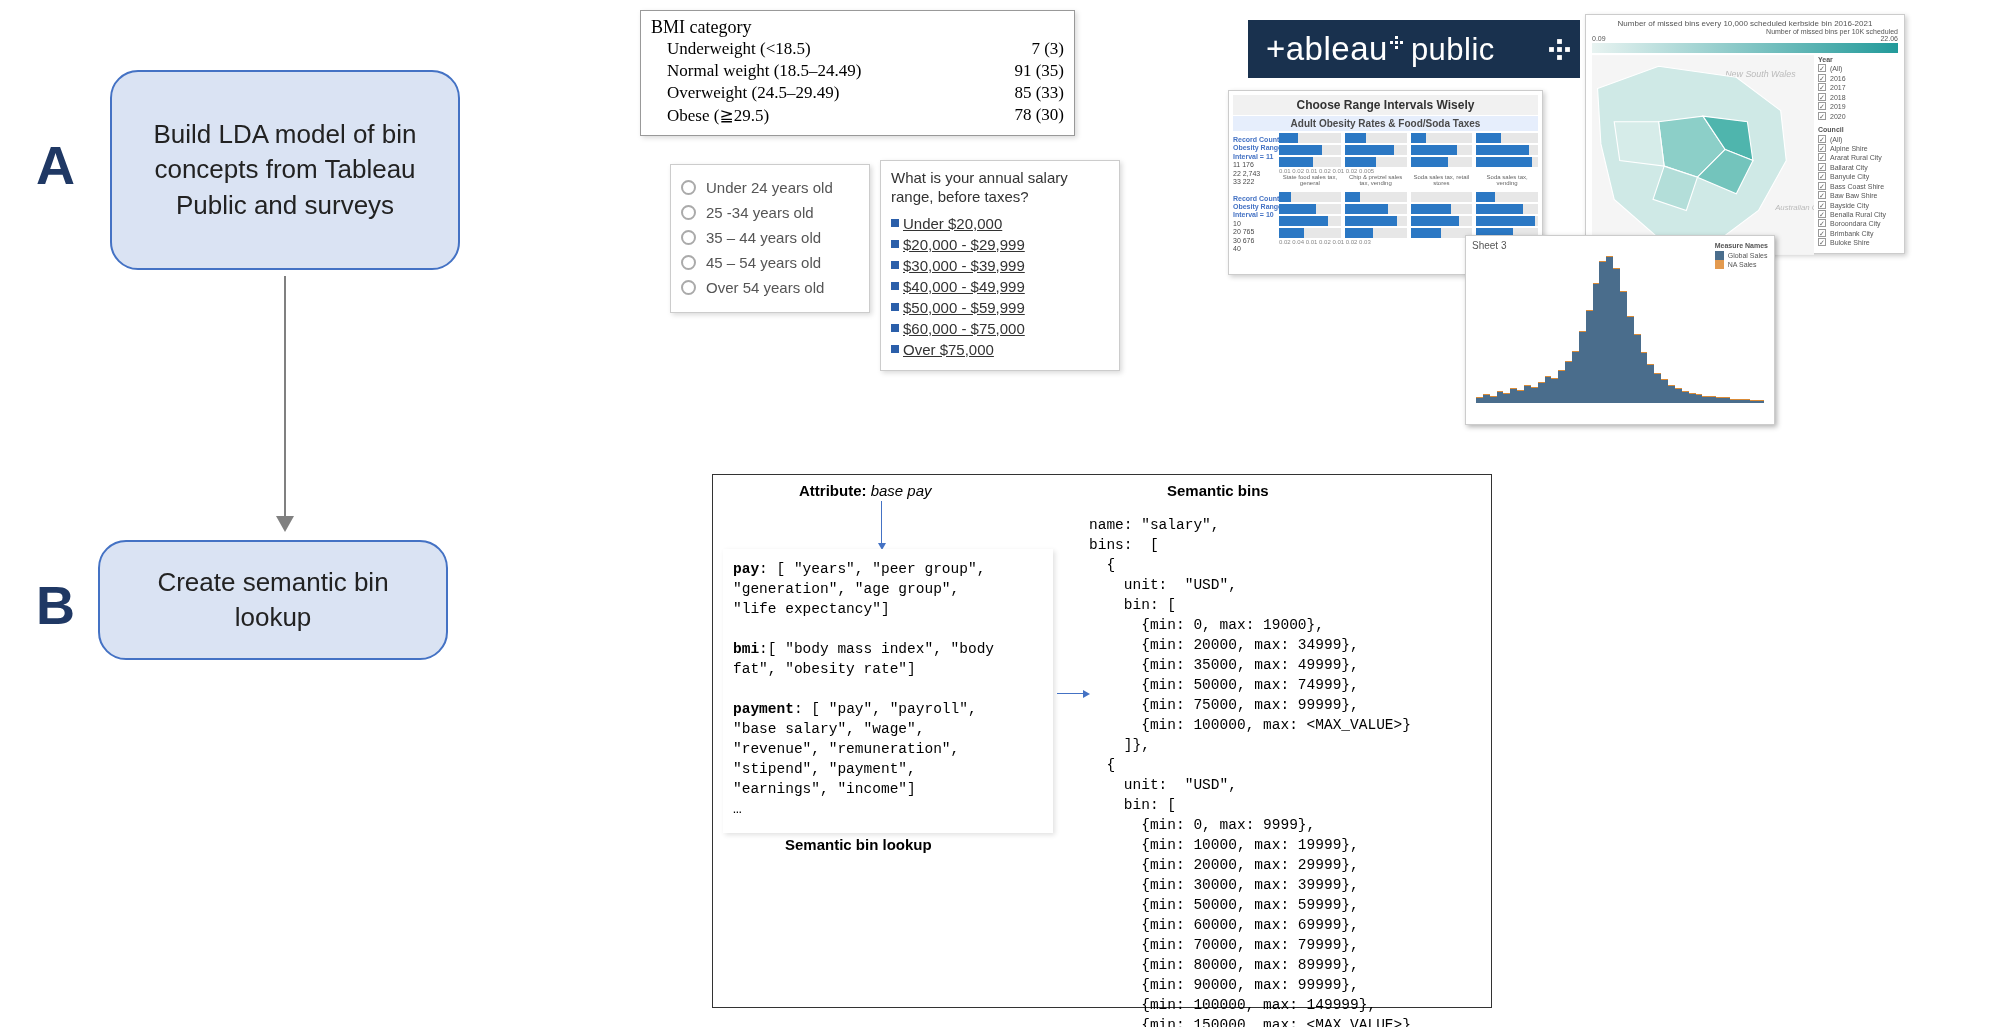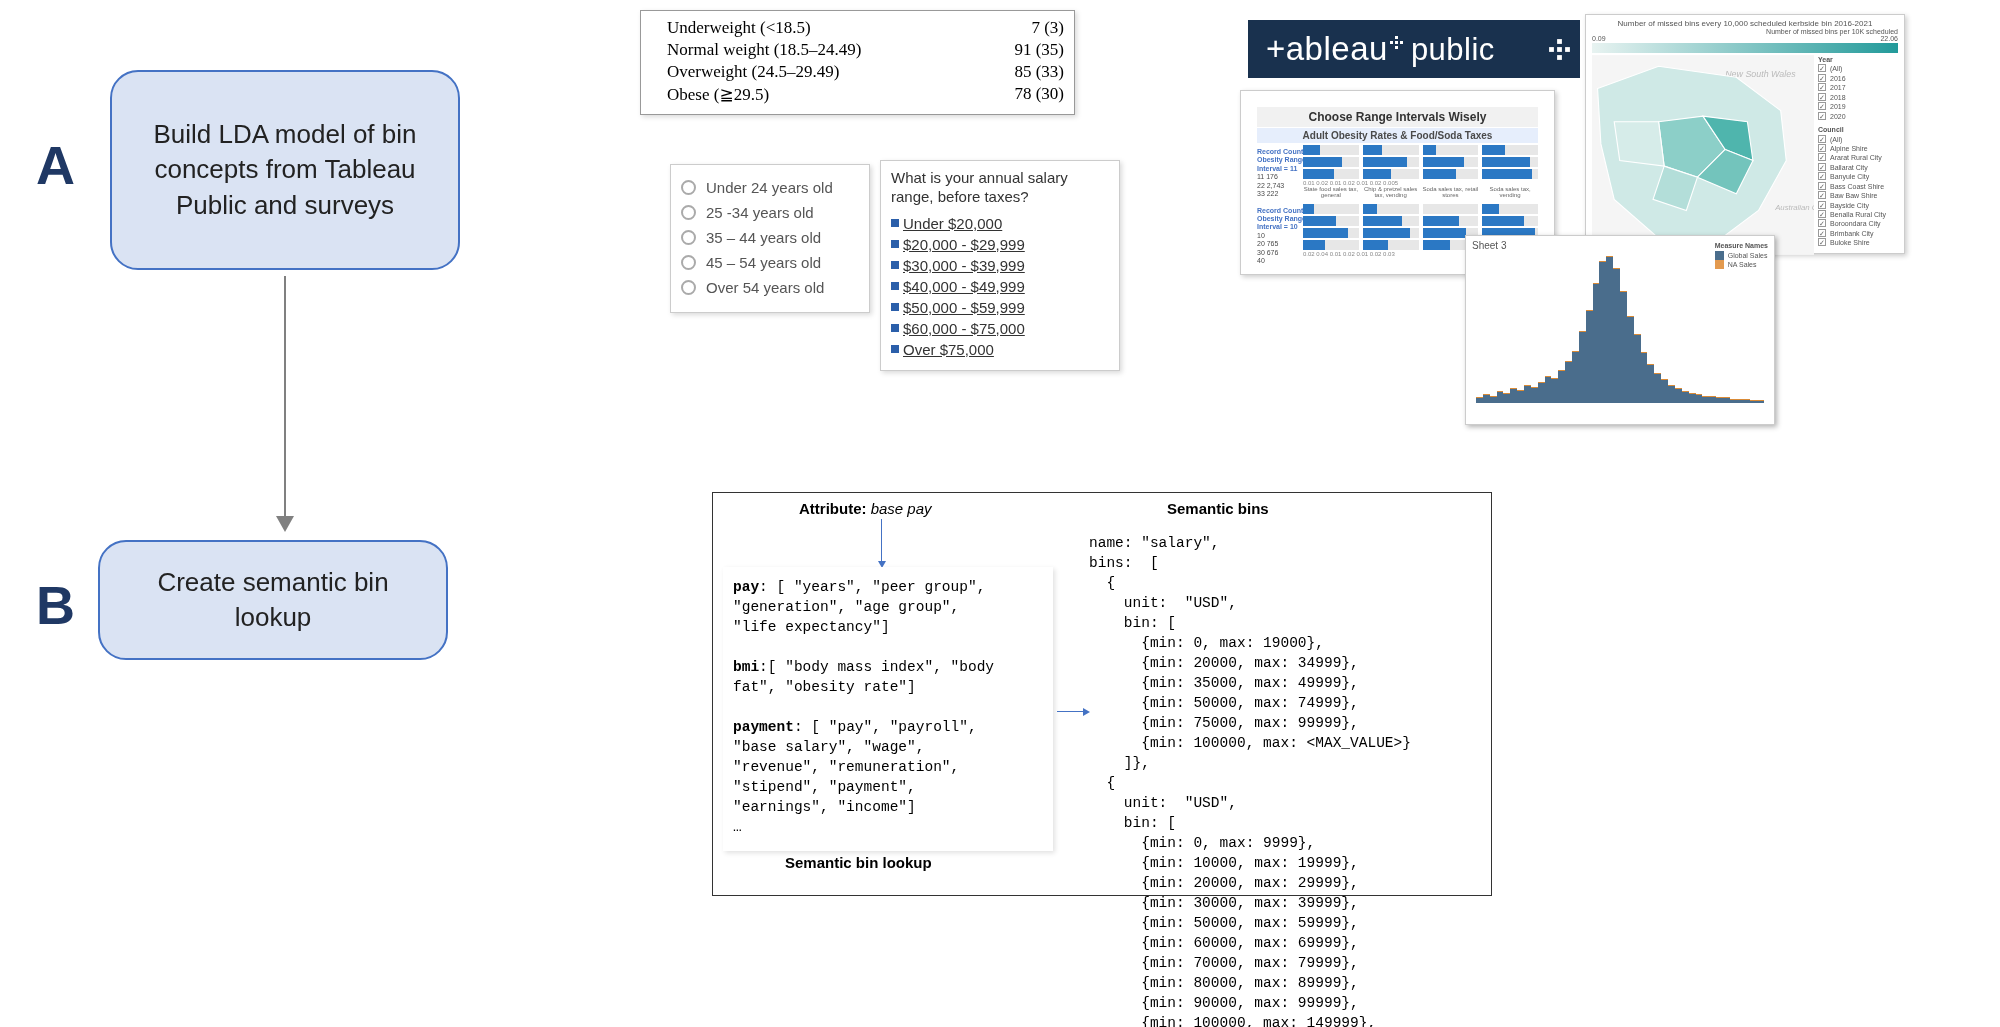--- a/index.html
+++ b/index.html
@@ -107,24 +107,23 @@
   .logo-word .t1 { font-size:33px; }
   .logo-word .pub { margin-left:6px; }
   
   .tab-bars {
     position: absolute;
     left: 1228px; top: 90px;
     width: 315px; height: 185px;
     background: #fff;
     border: 1px solid #ccc;
     box-shadow: 2px 2px 5px rgba(0,0,0,.2);
-    padding: 16px;
+    padding: 4px;
     font-size: 9px;
     color: #4a4a4a;
-    margin-left: 12px;
   }
   .tab-bars .ttl { text-align: center; font-weight:700; font-size:12px; color:#333; background:#f1f1f1; padding:3px; }
   .tab-bars .sub { text-align:center; font-size:10px; font-weight:700; background:#e6eefc; padding:2px; margin:1px 0; }
   .tab-left { float:left; width:44px; font-size:7px; line-height:1.2; padding-top:4px; }
   .tab-left .lh { font-weight:700; color:#4472c4; font-size:7px; }
   .bars-grid { margin-left:46px; }
   .bars-row { display:flex; gap:4px; padding:1px 0; }
   .bar-cell { flex:1; height:10px; background:#e7e7e7; position:relative; }
   .bar-fill { position:absolute; left:0; top:0; bottom:0; background:#2b78c4; }
   .axis-row { display:flex; gap:4px; font-size:6px; color:#888; }
@@ -162,22 +161,22 @@
   }
   .hist-card .httl { font-size:10px; margin-bottom:2px; }
   .hist-leg { position:absolute; right:6px; top:6px; font-size:7px; }
   .hist-leg div { display:flex; align-items:center; gap:4px; }
   .lg-sq { width:9px; height:9px; }
   .hist-plot { height:150px; display:flex; align-items:flex-end; gap:0; padding: 0 4px; }
   .hbar { flex:1; background:#4a6d8c; border-top:1px solid #d98a36; }
   
   .code-panel {
     position: absolute;
-    left: 712px; top: 492px;
-    width: 780px; height: 404px;
+    left: 712px; top: 474px;
+    width: 780px; height: 534px;
     border: 1px solid #333;
     background: #fff;
     font-family: 'Courier New', monospace;
     font-size: 14.5px;
     line-height: 1.38;
   }
   .cp-attr { position:absolute; left:86px; top:6px; font-family: 'Segoe UI', Arial, sans-serif; font-size:15px; }
   .cp-attr b { font-weight:700; }
   .cp-attr i { font-style: italic; }
   .cp-semb { position:absolute; left:454px; top:6px; font-family:'Segoe UI', Arial, sans-serif; font-weight:700; font-size:15px; }
@@ -234,20 +233,21 @@
 
 <div class="flow-box" style="left:110px; top:70px; width:350px; height:200px;">
   <span>Build LDA model of bin concepts from Tableau Public and surveys</span>
 </div>
 <div class="flow-box" style="left:98px; top:540px; width:350px; height:120px;">
   <span>Create semantic bin lookup</span>
 </div>
 <div class="flow-arrow"></div>
 
 <div class="bmi-card">
+  <div class="bmi-title">BMI category</div>
   <div class="bmi-row">
       <span>Underweight (&lt;18.5)</span>
       <span>7 (3)</span>
     </div>
   <div class="bmi-row">
       <span>Normal weight (18.5–24.49)</span>
       <span>91 (35)</span>
     </div>
   <div class="bmi-row">
       <span>Overweight (24.5–29.49)</span>

